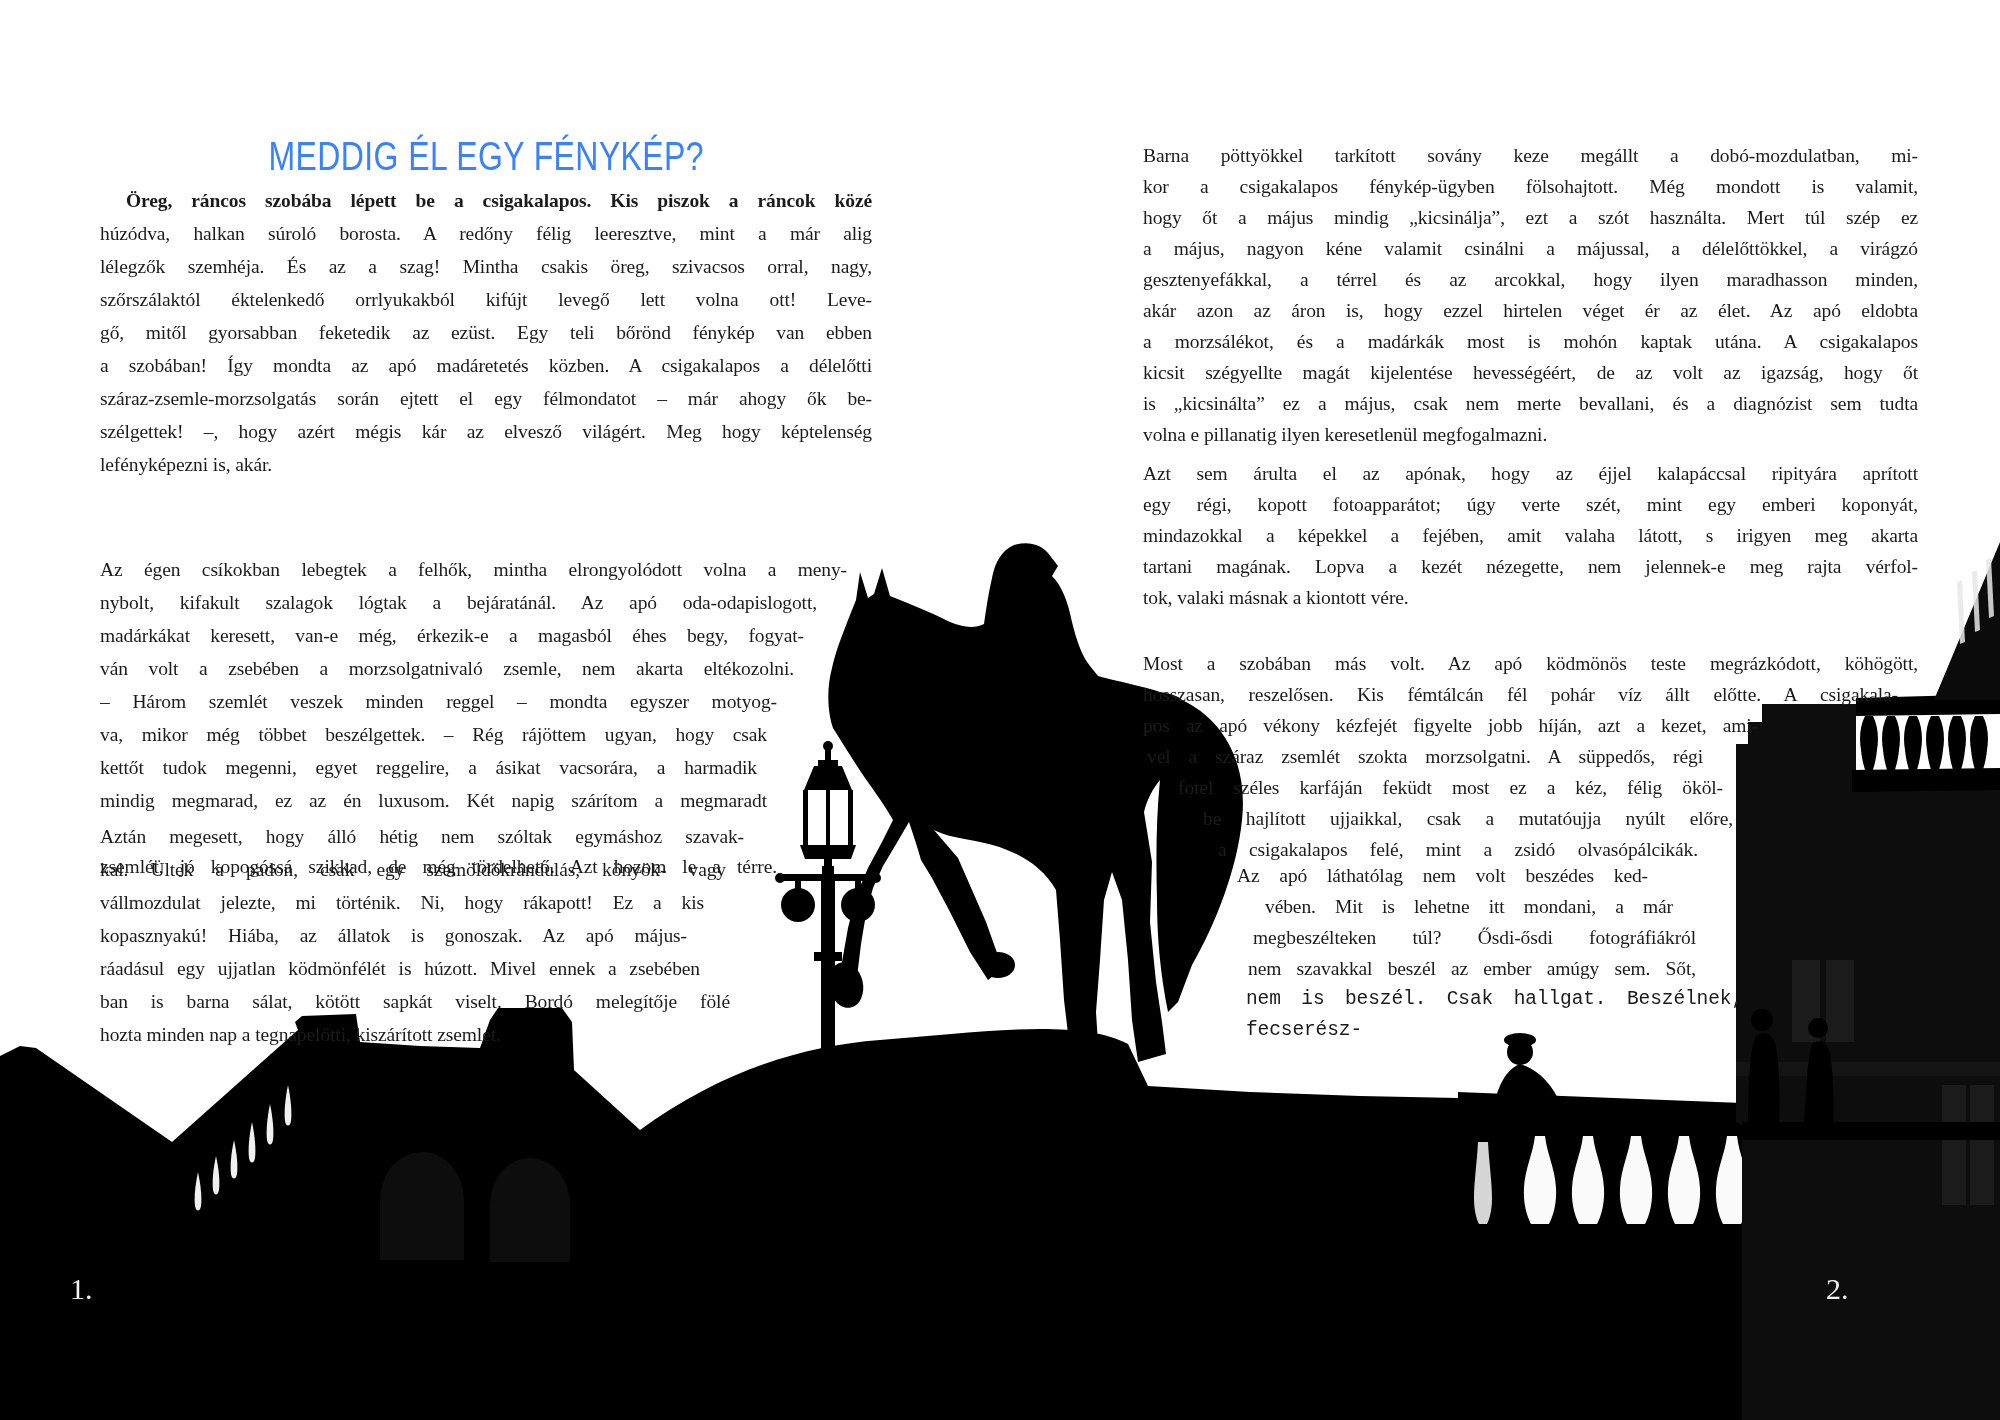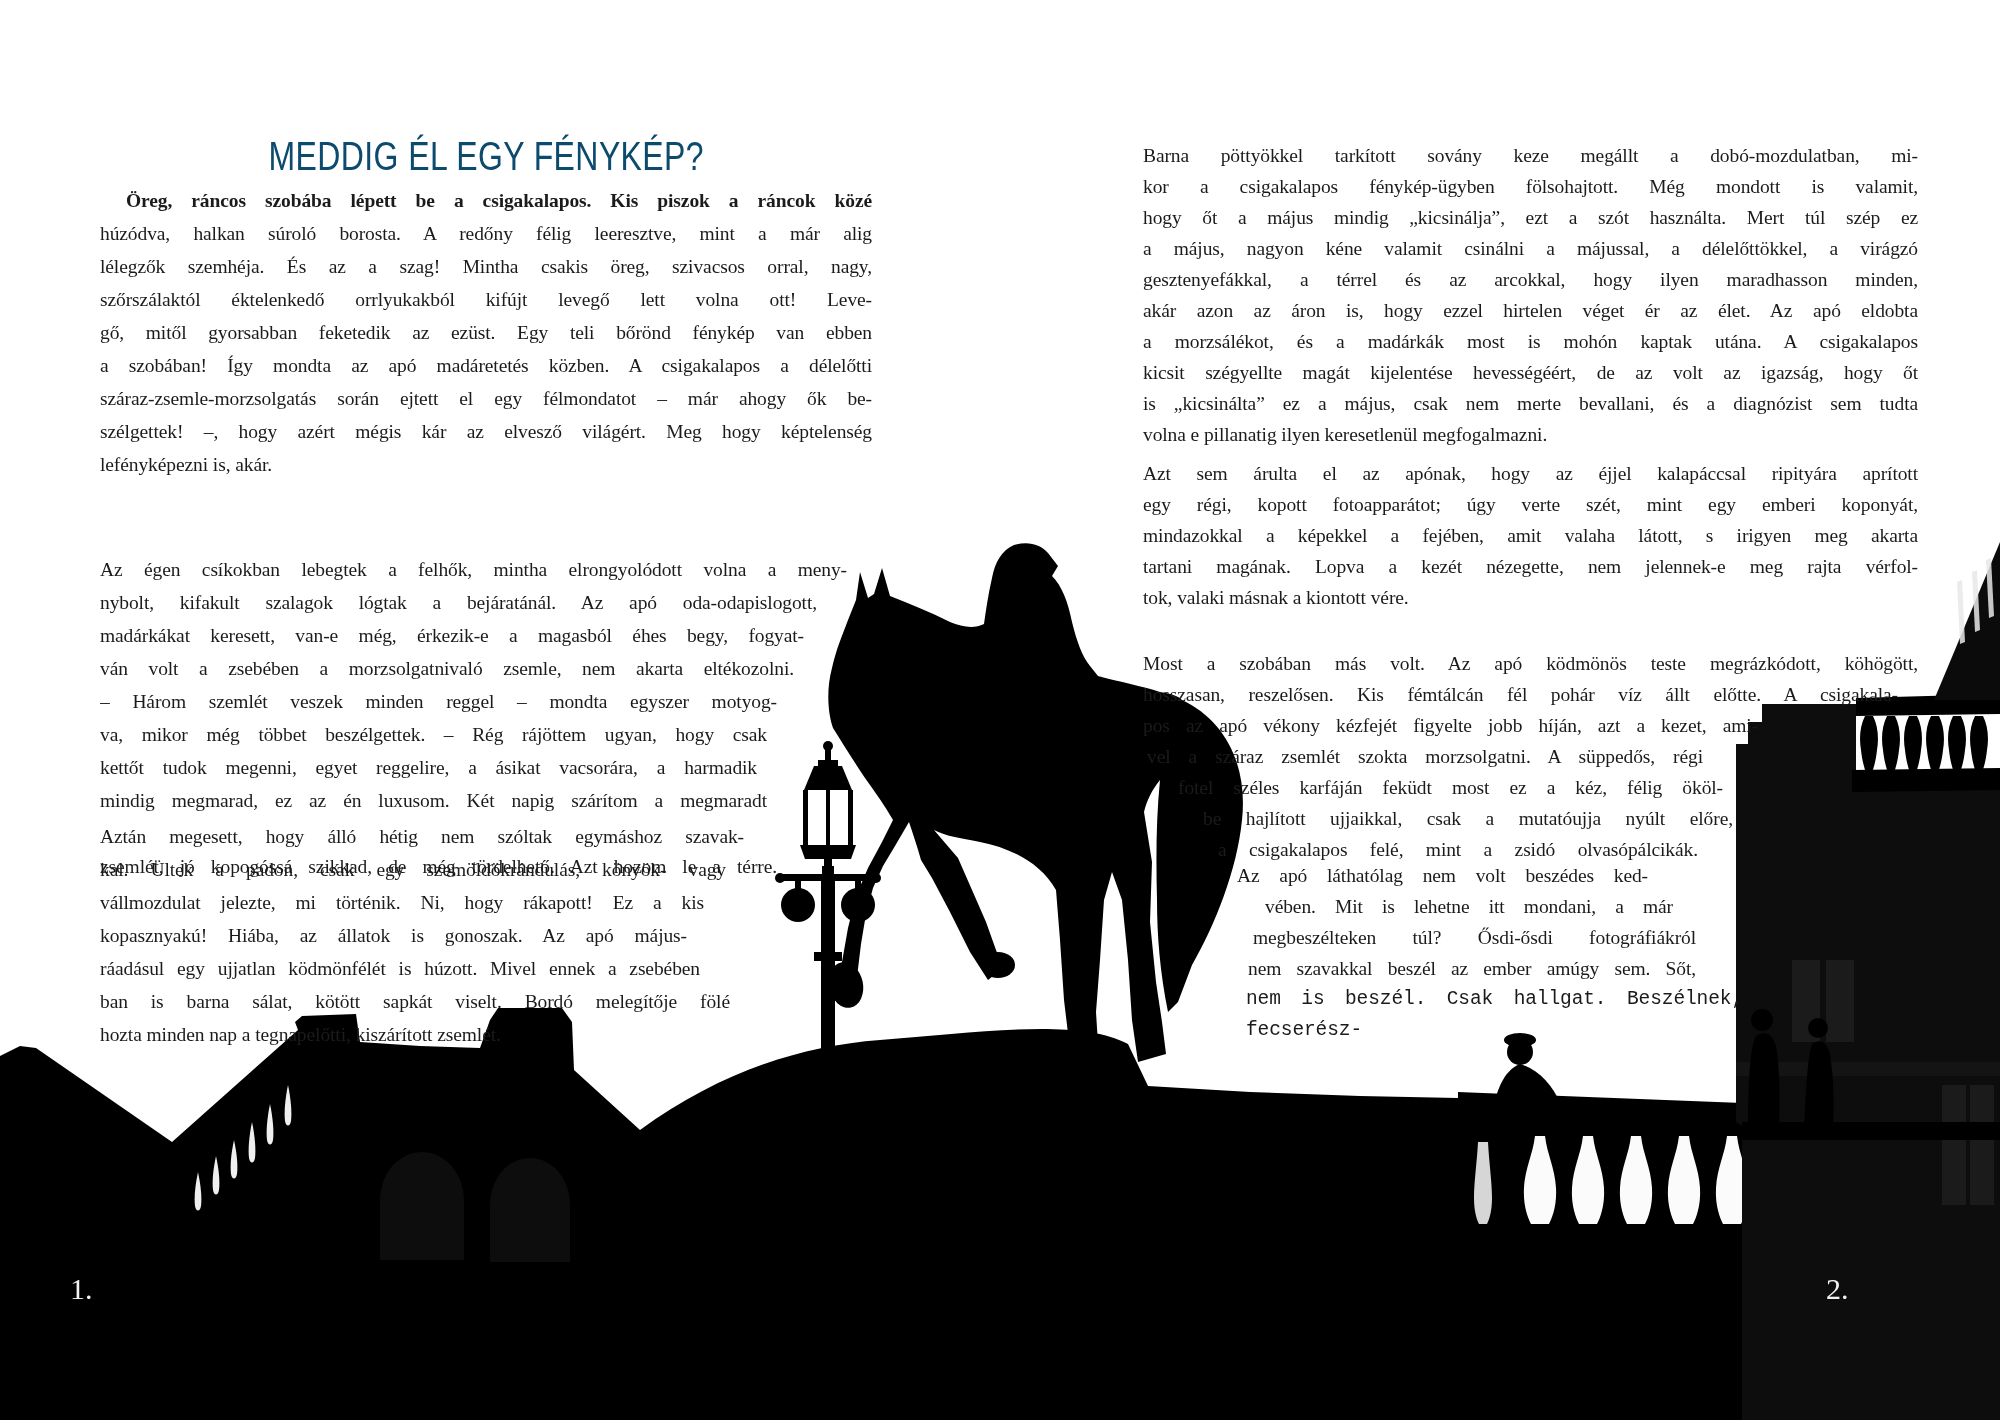--- a/index.html
+++ b/index.html
@@ -3,21 +3,21 @@
 <meta charset="utf-8">
 <style>
   html,body{margin:0;padding:0;}
   body{width:2000px;height:1420px;position:relative;background:#ffffff;overflow:hidden;
        font-family:"Liberation Serif","DejaVu Serif",serif;color:#1b1b1b;}
   .page-spread{position:absolute;inset:0;}
   svg.art{position:absolute;left:0;top:0;z-index:1;}
   .textlayer{position:absolute;inset:0;z-index:2;}
   .title{position:absolute;left:100px;width:772px;top:134px;text-align:center;
          font-family:"Liberation Sans","DejaVu Sans",sans-serif;font-size:40px;font-weight:400;
-         color:#0c4a6e;letter-spacing:.5px;}
+         color:#3b82f6;letter-spacing:.5px;}
   .title span{display:inline-block;transform:scaleX(.8);transform-origin:center;}
   .para{position:absolute;}
   .lp{left:100px;width:772px;font-size:19.5px;line-height:33px;letter-spacing:-.1px;}
   .rp{left:1143px;width:775px;font-size:19.5px;line-height:31px;letter-spacing:-.1px;}
   .ln{text-align:justify;text-align-last:justify;white-space:normal;overflow:hidden;}
   #lp1{top:184px;} #lp2{top:521px;} #lp3{top:820px;}
   #rp1{top:140px;} #rp2{top:458px;} #rp3{top:604px;margin-top:44px;} #rp4{top:860px;}
   
   #lp1 .ln:nth-child(1){padding-left:26px;font-weight:bold;}
   #lp1 .ln:nth-child(9){text-align-last:left;}

